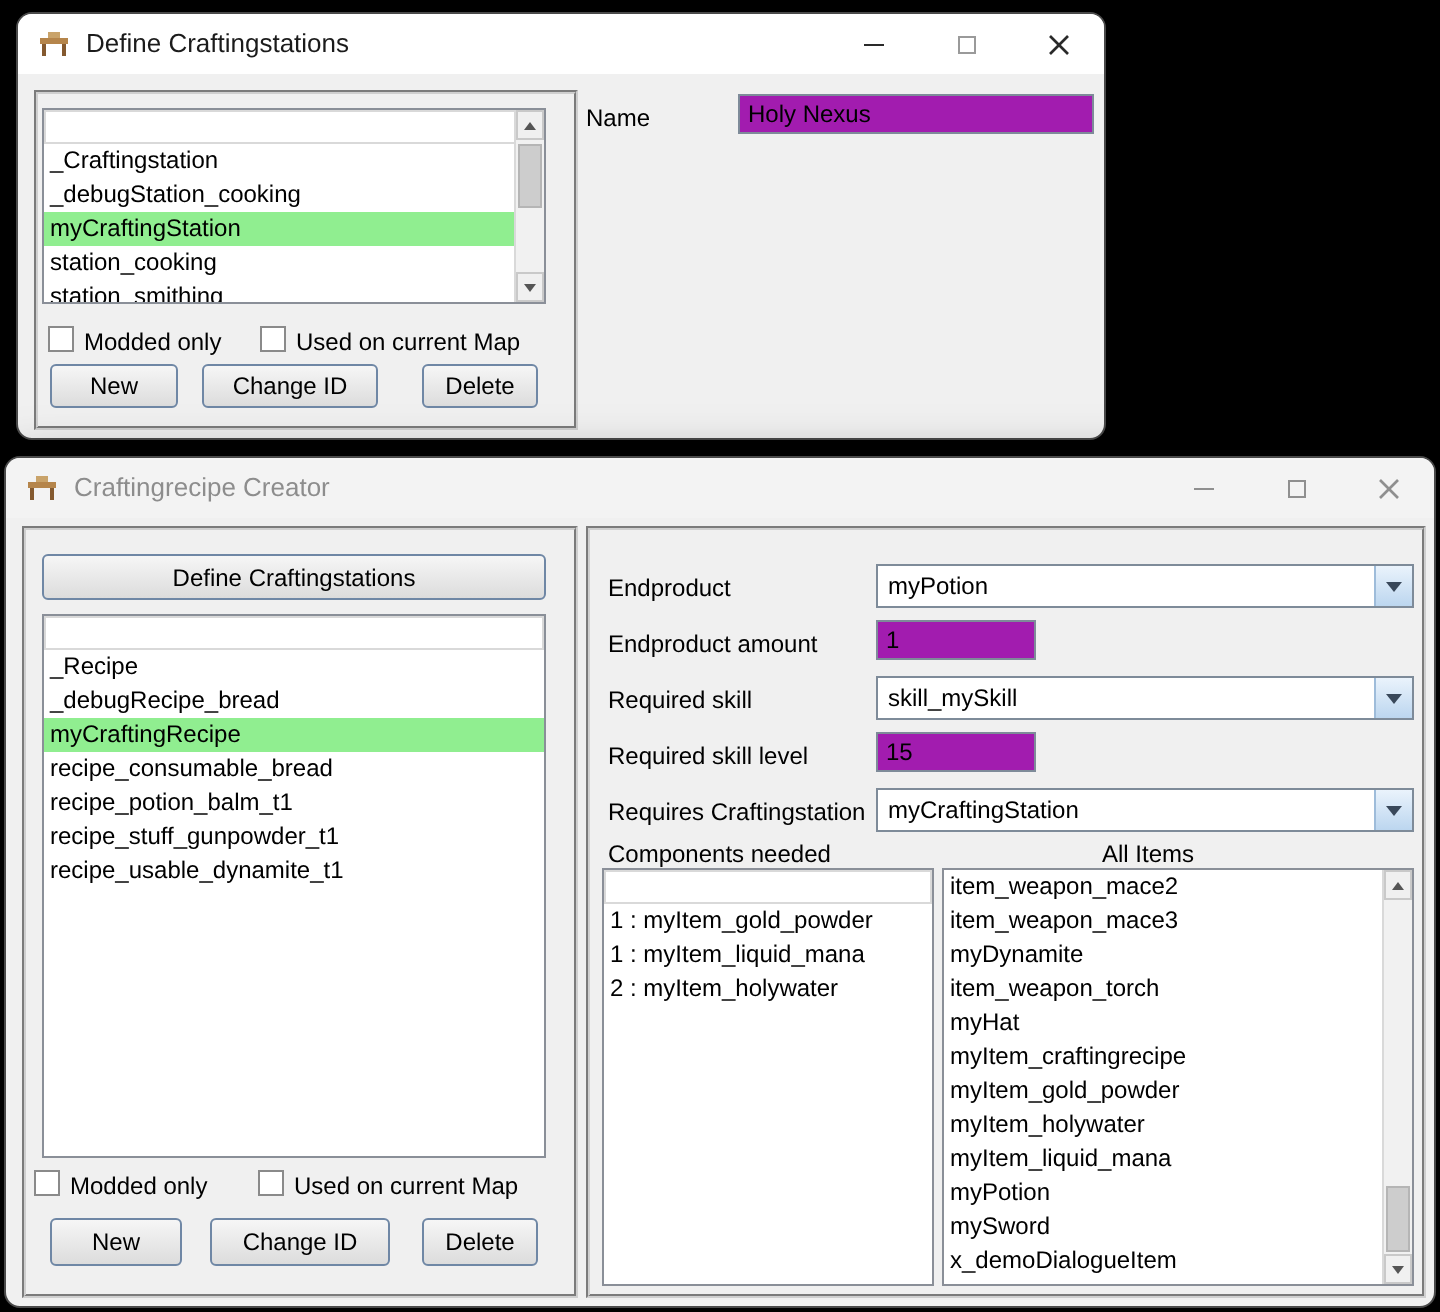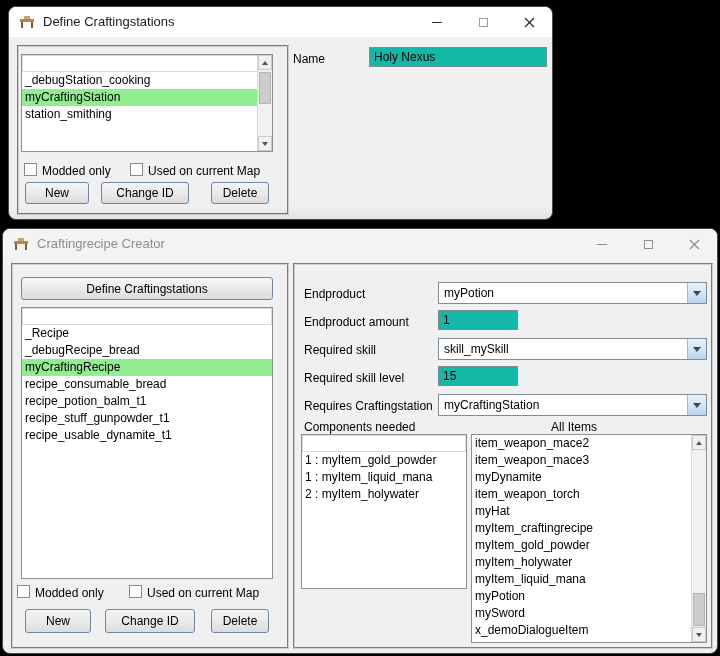--- a/index.html
+++ b/index.html
@@ -27,21 +27,21 @@
   .row { height:17px; line-height:17px; font-size:12px; padding:0 3px;
          white-space:nowrap; overflow:hidden; color:#000; }
   .row.selected { background:#90ee90; }
   .row.blank { box-shadow: inset 0 0 0 1px #d9d9d9; }
   .btn { position:absolute; display:flex; align-items:center; justify-content:center;
          font-size:12px; color:#000; background:linear-gradient(#f6f6f6,#dcdcdc);
          border:1px solid #6f87a5; border-radius:3px; cursor:default; }
   .check { position:absolute; width:13px; height:13px; background:#fff;
            border:1px solid #8a8a8a; }
   .lbl { position:absolute; font-size:12px; color:#000; white-space:nowrap; }
-  .textfield { position:absolute; border:1px solid #7e8b99; background:#14b8a6;
+  .textfield { position:absolute; border:1px solid #7e8b99; background:#a21caf;
                font:12px "Liberation Sans", sans-serif; padding:0 4px; color:#000; }
   .combo { position:absolute; height:22px; background:#fff; border:1px solid #7e8b99; }
   .combo-value { position:absolute; left:5px; top:0; line-height:20px; font-size:12px; color:#000; }
   .combo-btn { position:absolute; right:0; top:0; bottom:0; width:19px;
                background:linear-gradient(#eaf3fc,#bcd6ef); border-left:1px solid #9ebcda;
                display:flex; align-items:center; justify-content:center; }
   .tri-dn { width:0; height:0; border-left:4px solid transparent;
             border-right:4px solid transparent; border-top:5px solid #39485a; }
   .vscroll { position:absolute; top:0; right:0; bottom:0; width:15px; background:#f1f1f1;
              border-left:1px solid #d9d9d9; }
@@ -88,22 +88,24 @@
     <div class="vscroll">
       <span class="sbtn up">
           <span class="stri-up"></span>
         </span>
       <span class="sthumb" style="top:17px; height:32px;"></span>
       <span class="sbtn down">
           <span class="stri-dn"></span>
         </span>
     </div>
   <div class="row blank"></div>
+      <div class="row">_Craftingstation</div>
       <div class="row">_debugStation_cooking</div>
       <div class="row selected">myCraftingStation</div>
+      <div class="row">station_cooking</div>
       <div class="row">station_smithing</div>
     </div>
 
   <span class="check" style="left:15px; top:156px;"></span>
   <span class="lbl" style="left:33px; top:157px;">Modded only</span>
   <span class="check" style="left:121px; top:156px;"></span>
   <span class="lbl" style="left:139px; top:157px;">Used on current Map</span>
 
   <div class="btn" style="left:16px; top:175px; width:64px; height:22px;">New</div>
   <div class="btn" style="left:92px; top:175px; width:88px; height:22px;">Change ID</div>
@@ -190,21 +192,21 @@
   <div class="combo" style="left:435px; top:165px; width:269px;">
     <span class="combo-value">myCraftingStation</span>
     <span class="combo-btn">
         <span class="tri-dn"></span>
       </span>
   </div>
 
   <span class="lbl" style="left:301px; top:191px;">Components needed</span>
   <span class="lbl" style="left:548px; top:191px; width:156px; text-align:left;">All Items</span>
 
-  <div class="listbox" style="left:298px; top:205px; width:166px; height:155px;">
+  <div class="listbox" style="left:298px; top:205px; width:166px; height:209px;">
 
   <div class="row blank"></div>
       <div class="row">1 : myItem_gold_powder</div>
       <div class="row">1 : myItem_liquid_mana</div>
       <div class="row">2 : myItem_holywater</div>
     </div>
 
   <div class="listbox" style="left:468px; top:205px; width:236px; height:209px;">
 
     <div class="vscroll">

